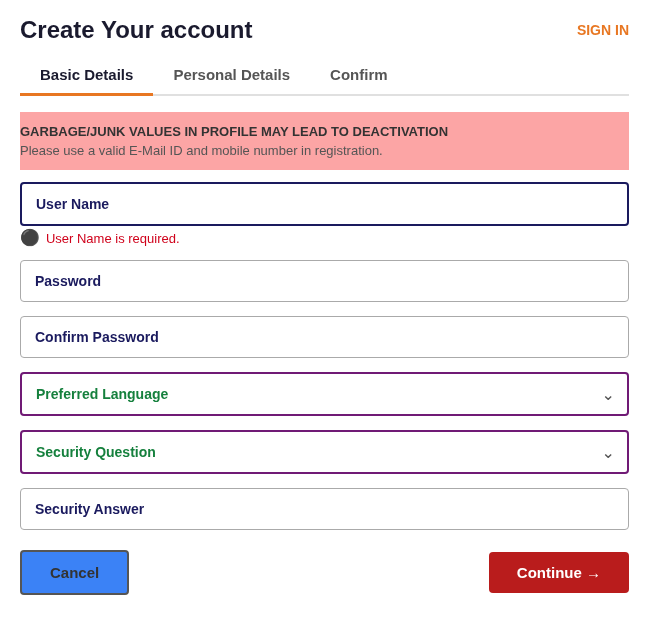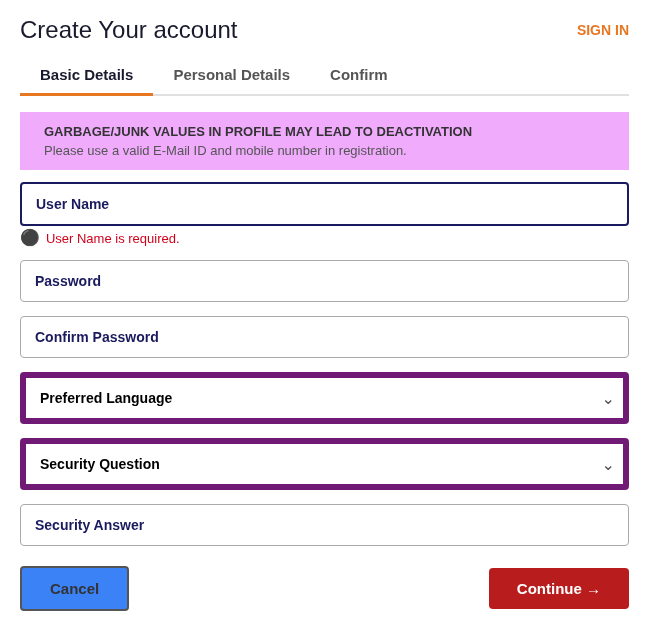--- a/index.html
+++ b/index.html
@@ -14,21 +14,21 @@
       padding: 16px 20px 20px 20px;
     }
     .header-row {
       display: flex;
       justify-content: space-between;
       align-items: center;
       margin-bottom: 12px;
     }
     .page-title {
       font-size: 24px;
-      font-weight: normal;
+      font-weight: bold;
       color: #1a1a2e;
     }
     .sign-in-link {
       color: #e87722;
       font-size: 14px;
       font-weight: bold;
       text-decoration: none;
       cursor: pointer;
     }
     .tabs-row {
@@ -44,23 +44,23 @@
       cursor: pointer;
       border-bottom: 3px solid transparent;
       margin-bottom: -2px;
       white-space: nowrap;
     }
     .tab.active {
       color: #1a1a2e;
       border-bottom: 3px solid #e87722;
     }
     .warning-box {
-      background: #f0abfc;
+      background: #fca5a5;
       border: none;
-      padding: 12px 24px;
+      padding: 12px 0;
       margin: 16px 0 12px 0;
     }
     .warning-title {
       font-size: 13px;
       font-weight: bold;
       color: #333;
       margin-bottom: 4px;
     }
     .warning-subtitle {
       font-size: 13px;
@@ -102,24 +102,24 @@
       color: #d0021b;
       font-size: 13px;
     }
     .select-wrapper {
       position: relative;
       width: 100%;
     }
     .form-select {
       width: 100%;
       padding: 12px 14px;
-      border: 6px solid #701a75;
+      border: 2px solid #701a75;
       border-radius: 4px;
       font-size: 14px;
-      color: #000000;
+      color: #15803d;
       font-weight: bold;
       appearance: none;
       background: #fff;
       cursor: pointer;
       outline: none;
     }
     .select-chevron {
       position: absolute;
       right: 14px;
       top: 50%;

